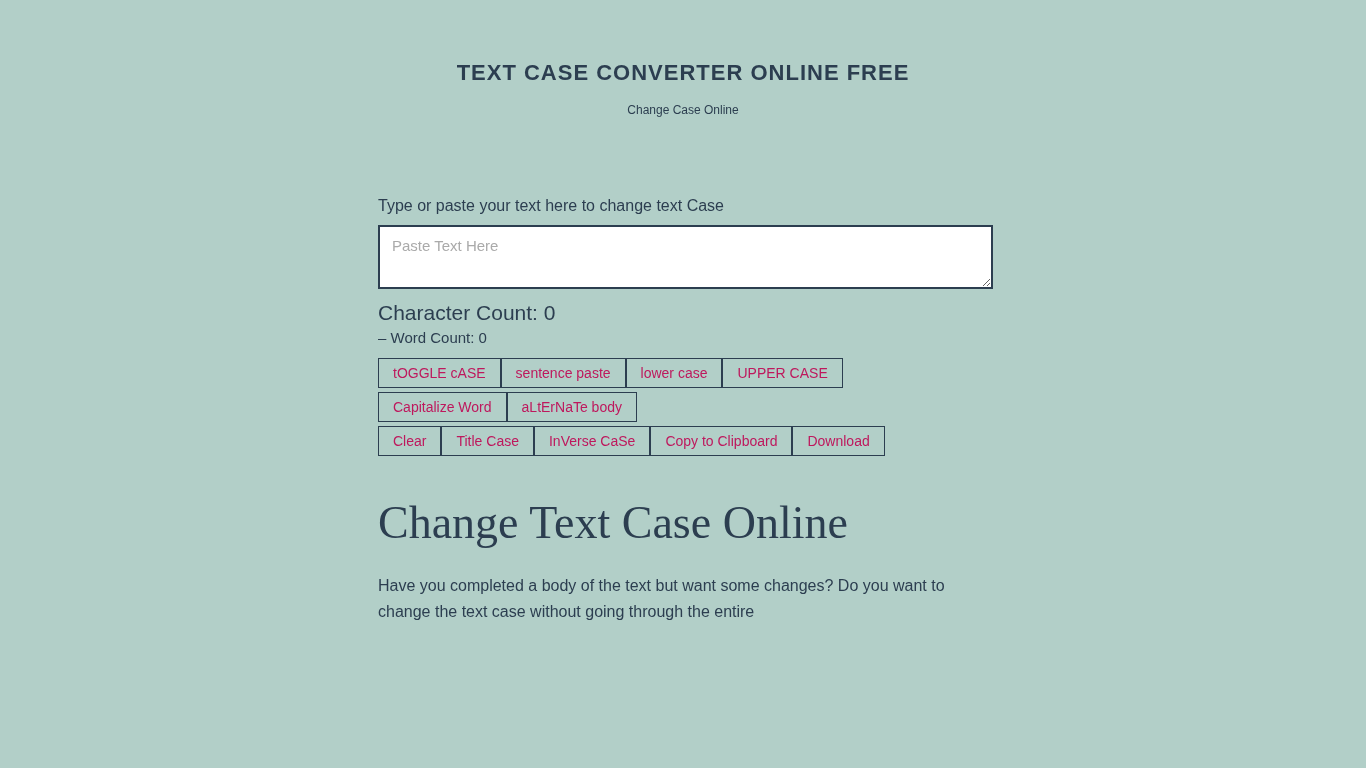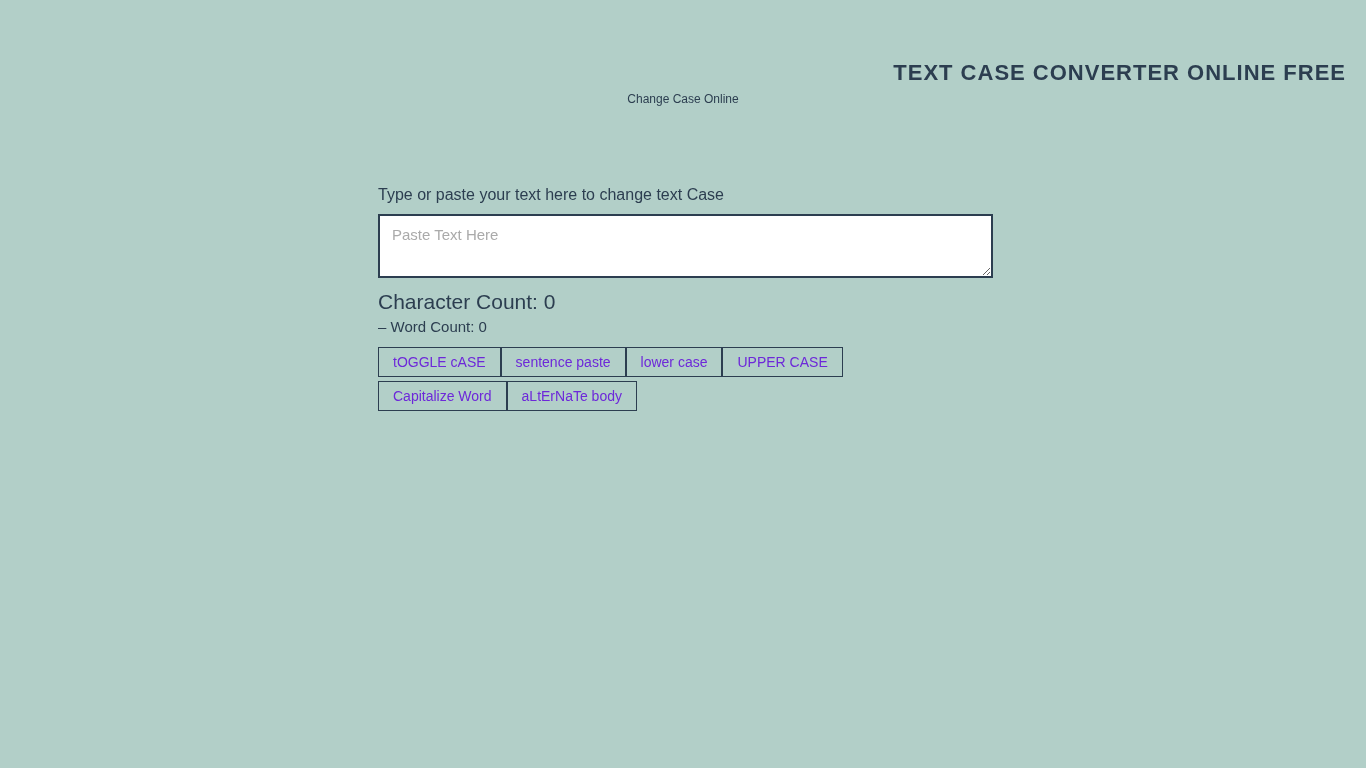--- a/index.html
+++ b/index.html
@@ -26,22 +26,21 @@
       text-align: center;
       margin-bottom: 80px;
     }
 
     .site-title {
       font-family: Arial, Helvetica, sans-serif;
       font-size: 22px;
       font-weight: bold;
       letter-spacing: 1px;
       color: #2c3e50;
-      margin-bottom: 6px;
-      text-align: right;
+      margin-bottom: 17px;
     }
 
     .site-subtitle {
       font-family: Arial, Helvetica, sans-serif;
       font-size: 12px;
       color: #2c3e50;
     }
 
     .tool-section {
       max-width: 620px;
@@ -105,21 +104,21 @@
     .buttons-row-3 {
       display: flex;
       flex-wrap: wrap;
       gap: 0px;
       margin-bottom: 4px;
     }
 
     .case-btn {
       background: #b2cfc8;
       border: 1px solid #2c3e50;
-      color: #6d28d9;
+      color: #be185d;
       font-family: Arial, Helvetica, sans-serif;
       font-size: 14px;
       padding: 6px 14px;
       cursor: pointer;
       margin-right: 0px;
       margin-bottom: 0px;
     }
 
     .content-section {
       max-width: 620px;
@@ -160,15 +159,26 @@
     <div class="buttons-row">
       <button class="case-btn">tOGGLE cASE</button>
       <button class="case-btn">sentence paste</button>
       <button class="case-btn">lower case</button>
       <button class="case-btn">UPPER CASE</button>
     </div>
     <div class="buttons-row-2">
       <button class="case-btn">Capitalize Word</button>
       <button class="case-btn">aLtErNaTe body</button>
     </div>
+    <div class="buttons-row-3">
+      <button class="case-btn">Clear</button>
+      <button class="case-btn">Title Case</button>
+      <button class="case-btn">InVerse CaSe</button>
+      <button class="case-btn">Copy to Clipboard</button>
+      <button class="case-btn">Download</button>
+    </div>
   </div>
 
+  <div class="content-section">
+    <h2 class="content-heading">Change Text Case Online</h2>
+    <p class="content-text">Have you completed a body of the text but want some changes? Do you want to change the text case without going through the entire</p>
+  </div>
 </div>
 
 </body></html>

